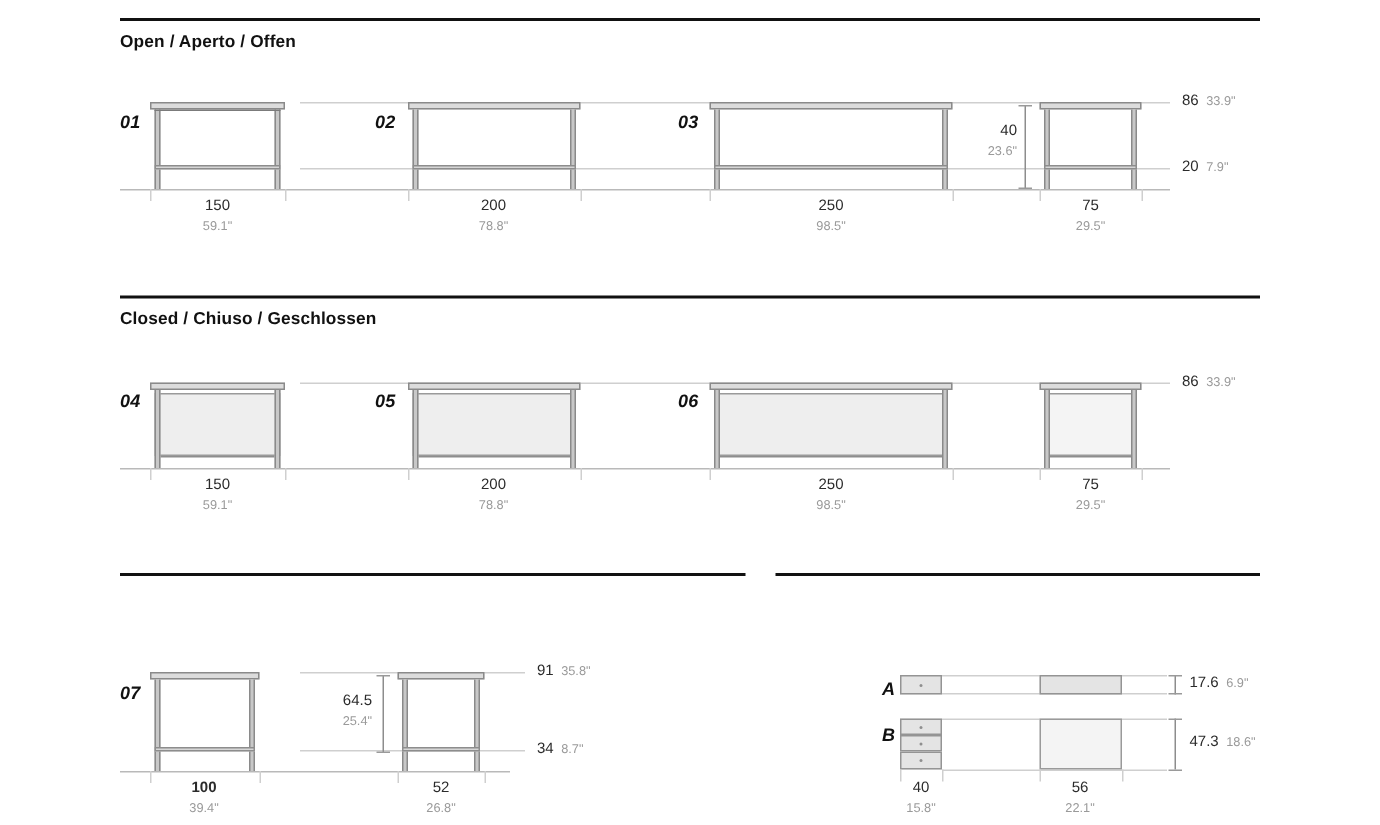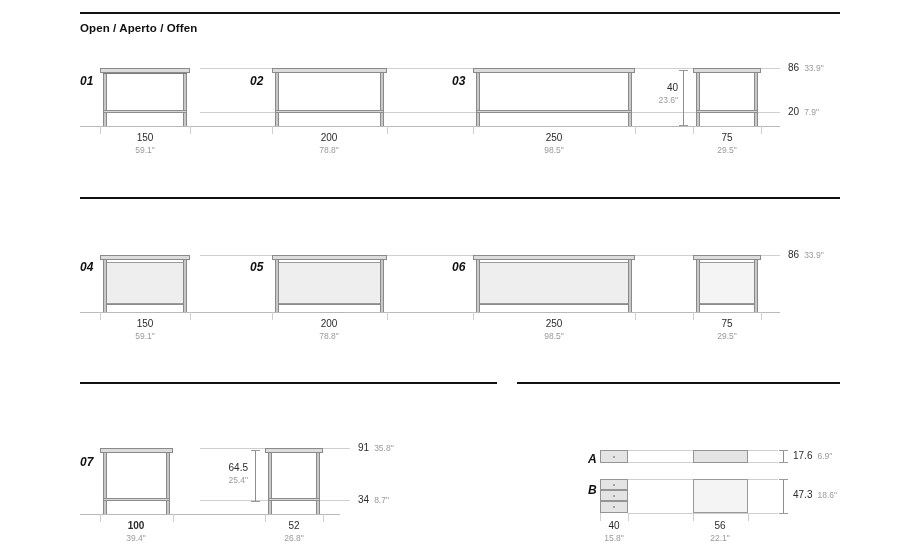--- a/index.html
+++ b/index.html
@@ -204,20 +204,21 @@
   <div class="dim-sub" style="left:640px; top:95px; width:38px; text-align:right;">23.6"</div>
 
   <div class="dim-row" style="left:788px; top:62px;">
     <span>86</span><span class="inch">33.9"</span>
   </div>
   <div class="dim-row" style="left:788px; top:106px;">
     <span>20</span><span class="inch">7.9"</span>
   </div>
 
   <div class="rule" style="left:80px; top:197px; width:760px;"></div>
+  <div class="section-title" style="left:80px; top:207px;">Closed / Chiuso / Geschlossen</div>
 
   <div class="floor" style="left:80px; top:312px; width:700px;"></div>
   <div class="hline" style="left:200px; top:255px; width:580px;"></div>
 
   <div class="tag" style="left:80px; top:260px;">04</div>
   <div class="top-slab" style="left:100px; top:255px; width:90px; height:5px;"></div>
   <div class="panel" style="left:103px; top:262px; width:84px; height:42px;"></div>
   <div class="leg" style="left:103px; top:260px; width:4px; height:52px;"></div>
   <div class="leg" style="left:183px; top:260px; width:4px; height:52px;"></div>
   <div class="hline dark" style="left:107px; top:304px; width:76px;"></div>

